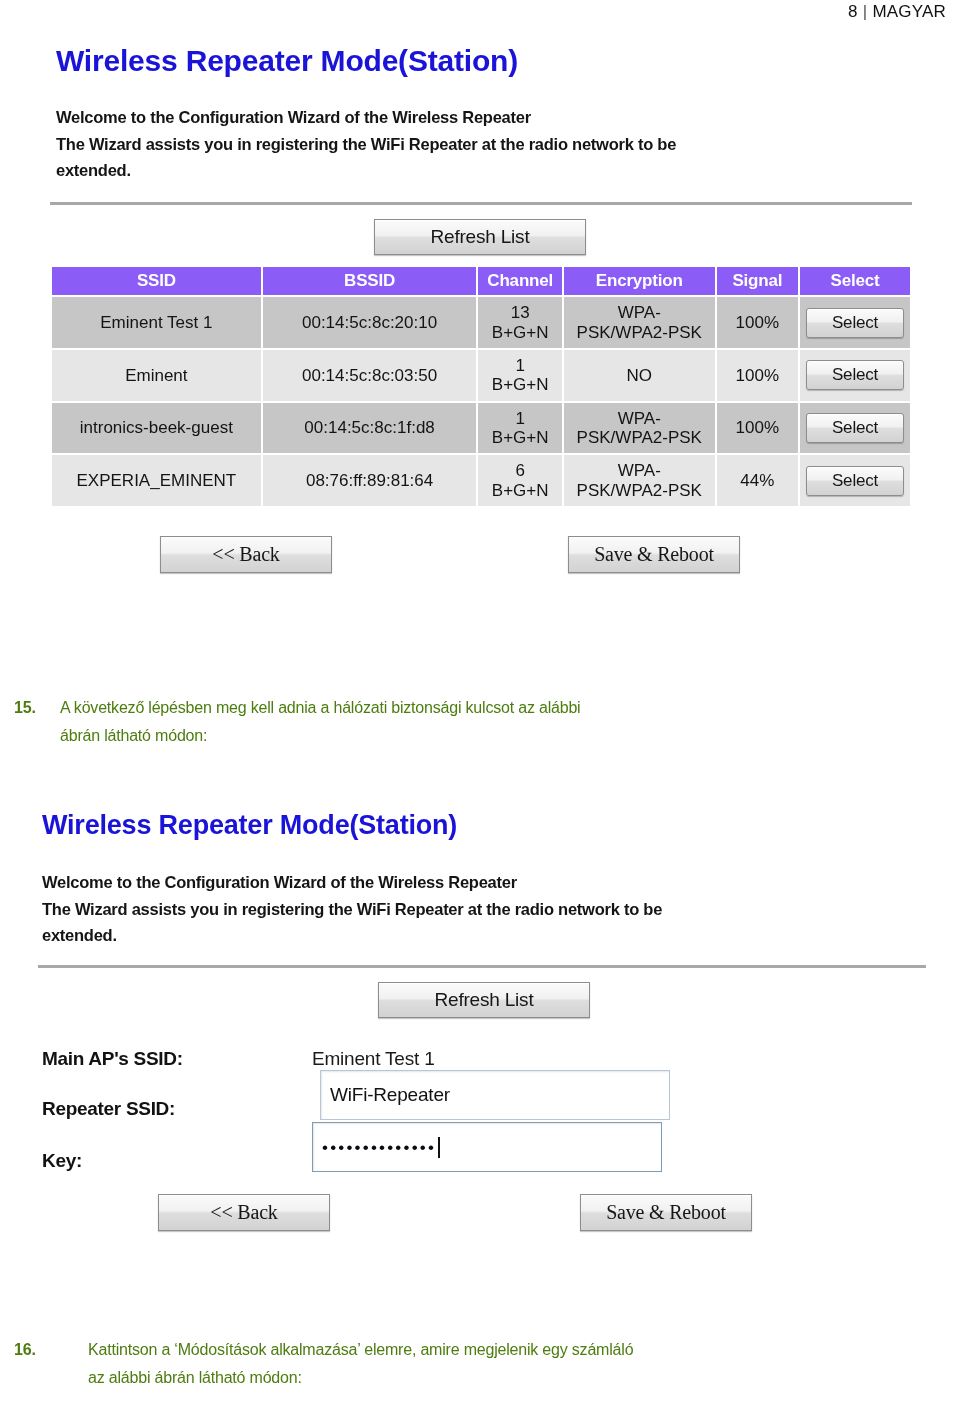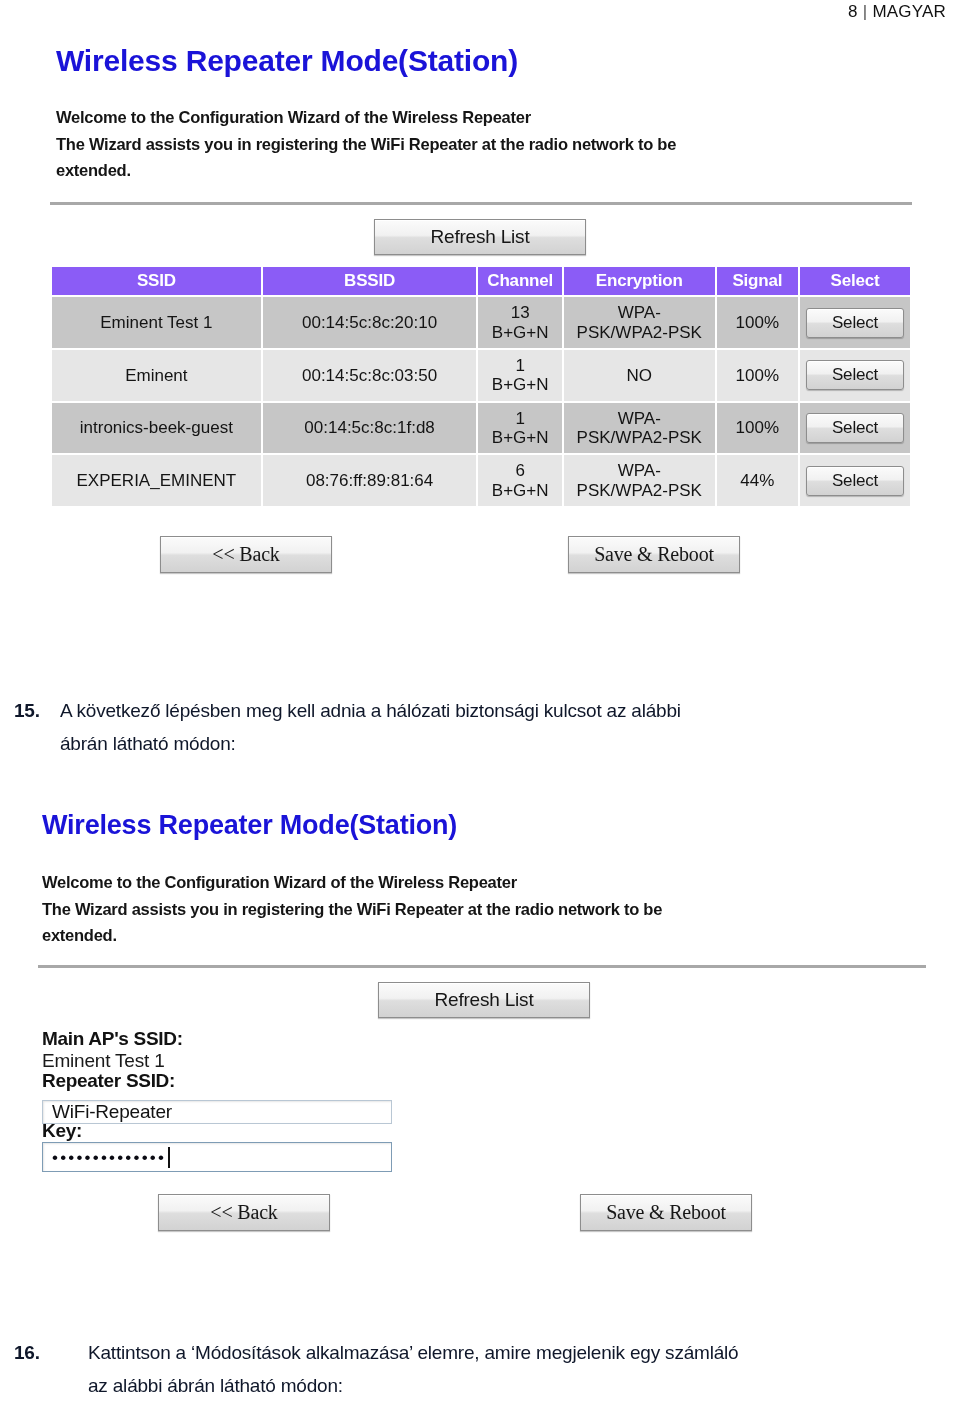--- a/index.html
+++ b/index.html
@@ -116,40 +116,39 @@
   col.c-ssid { width: 205px; }
   col.c-bssid{ width: 210px; }
   col.c-chan { width: 82px;  }
   col.c-enc  { width: 148px; }
   col.c-sig  { width: 80px;  }
   col.c-selc { width: 108px; }
 
   
   .form-row {
     display: flex;
-    align-items: flex-start;
+    align-items: flex-end;
     height: 42px;
-    flex-direction: column;
   }
   .form-label {
     width: 270px;
     font-size: 19px;
     font-weight: bold;
     color: #121212;
     letter-spacing: -0.3px;
     white-space: nowrap;
   }
   .form-static {
     font-size: 19px;
     color: #1a1a1a;
     letter-spacing: -0.2px;
   }
   .txtbox {
     width: 350px;
-    height: 36px;
+    height: 50px;
     background: #ffffff;
     border: 1px solid #b9c7d4;
     box-shadow: inset 1px 1px 2px rgba(0,0,0,.10);
     display: flex;
     align-items: center;
     padding: 0 9px;
     font-size: 19px;
     color: #121212;
     letter-spacing: -0.2px;
   }
@@ -165,23 +164,23 @@
     width: 2px; height: 21px;
     background: #111;
     margin-left: 2px;
     vertical-align: -4px;
   }
 
   
   .step {
     position: absolute;
     display: flex;
-    font-size: 19px;
+    font-size: 16px;
     line-height: 1.75;
-    color: #0f172a;
+    color: #4d7c0f;
     letter-spacing: -0.2px;
   }
   .step .num {
     width: 46px;
     flex: 0 0 46px;
     font-weight: bold;
   }
   .step .body { max-width: 830px; font-weight: normal; }
 </style>
 </head>

